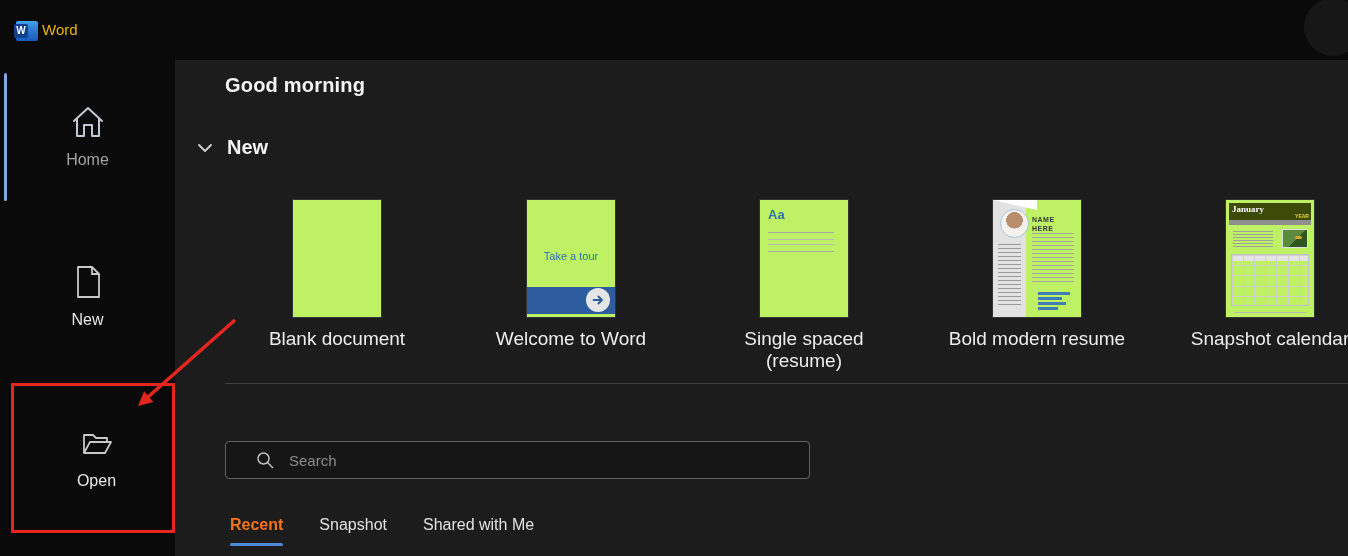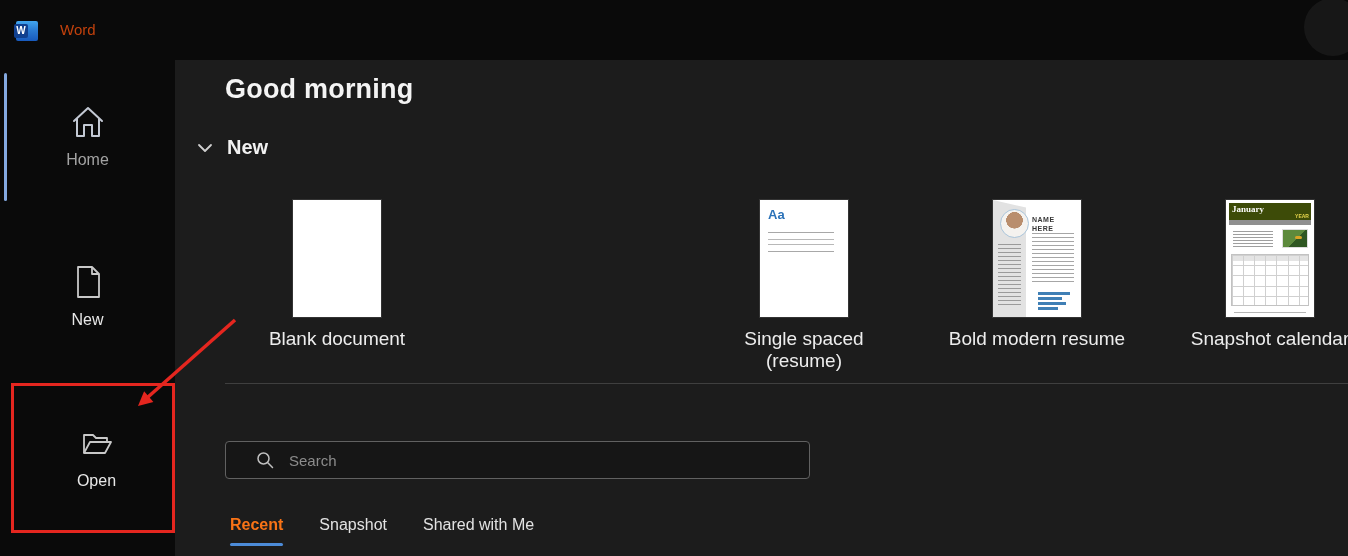--- a/index.html
+++ b/index.html
@@ -8,46 +8,46 @@
   .stage { position:relative; width:1348px; height:556px; }
 
   
   .topbar { position:absolute; left:0; top:0; width:1348px; height:60px; background:#0a0a0a; }
   .word-logo { position:absolute; left:16px; top:21px; width:22px; height:20px;
                background:linear-gradient(180deg,#41a5ee 0%,#2b7cd3 45%,#185abd 100%);
                border-radius:2px; }
   .word-logo .w-sq { position:absolute; left:-2px; top:3px; width:14px; height:14px;
                background:#11408f; border-radius:2px; color:#fff; font-weight:bold;
                font-size:10px; line-height:14px; text-align:center; }
-  .app-title { position:absolute; left:60px; top:21px; font-size:15px; color:#c2410c; }
+  .app-title { position:absolute; left:42px; top:21px; font-size:15px; color:#eab308; }
   .avatar-sil { position:absolute; right:-14px; top:-2px; width:58px; height:58px;
                border-radius:50%; background:rgba(255,255,255,0.055); }
 
   
   .sidebar { position:absolute; left:0; top:60px; width:175px; height:496px; background:#0a0a0a; }
   .accent-bar { position:absolute; left:4px; top:13px; width:3px; height:128px;
                background:#84a9e0; border-radius:2px; }
   .side-item { position:absolute; left:0; width:175px; text-align:center; cursor:pointer; }
   .side-item svg { display:block; margin:0 auto; }
   .side-label { display:block; margin-top:9px; font-size:16px; color:#e8e8e8; }
   .side-item.active .side-label { color:#a3a3a3; }
   .si-home { top:42px; } .si-new { top:202px; } .si-open { top:363px;padding-left:18px; }
 
   
   .main { position:absolute; left:175px; top:60px; width:1173px; height:496px; background:#1c1c1c; }
-  .greeting { position:absolute; left:50px; top:14px; font-size:27px; font-weight:600;
+  .greeting { position:absolute; left:50px; top:14px; font-size:20px; font-weight:600;
               color:#f4f4f4; letter-spacing:0.2px; }
   .new-hdr { position:absolute; left:22px; top:76px; display:flex; align-items:center; }
   .new-hdr .chev { margin-right:14px; cursor:pointer; }
   .new-hdr .lbl { font-size:20px; font-weight:bold; color:#f2f2f2; }
 
   
   .card { position:absolute; top:140px; width:200px; text-align:center; cursor:pointer; }
   .c0 { left:62px; } .c1 { left:296px; } .c2 { left:529px; } .c3 { left:762px; } .c4 { left:995px; }
-  .thumb { position:relative; width:88px; height:117px; margin:0 auto; background:#ffffff;
+  .thumb { position:relative; width:88px; height:117px; margin:0 auto; background:#bef264;
            overflow:hidden; box-shadow:0 0 0 1px rgba(255,255,255,0.10); }
   .card-label { display:block; margin-top:11px; font-size:19px; color:#ededed; }
 
   
   .tw-tour { position:absolute; left:0; right:0; top:50px; font-size:11px; color:#2e6eb8; text-align:center; }
   .tw-band { position:absolute; left:0; right:0; bottom:3px; height:27px; background:#2d5d9e; }
   .tw-circ { position:absolute; right:5px; bottom:5px; width:24px; height:24px; border-radius:50%;
              background:#e6e6e6; display:flex; align-items:center; justify-content:center; }
 
   
@@ -163,20 +163,32 @@
         <polyline points="2,4 8,10 14,4" fill="none" stroke="#d0d0d0" stroke-width="1.8" stroke-linecap="round" stroke-linejoin="round"></polyline>
       </svg>
       <span class="lbl">New</span>
     </div>
 
     <div class="card c0">
       <div class="thumb"></div>
       <span class="card-label">Blank document</span>
     </div>
 
+    <div class="card c1">
+      <div class="thumb">
+        <div class="tw-tour">Take a tour</div>
+        <div class="tw-band"></div>
+        <div class="tw-circ">
+          <svg width="14" height="14" viewBox="0 0 16 16">
+            <path d="M3 8 H12 M8.5 4 L12.5 8 L8.5 12" fill="none" stroke="#2a5d9c" stroke-width="2.2" stroke-linecap="round" stroke-linejoin="round"></path>
+          </svg>
+        </div>
+      </div>
+      <span class="card-label">Welcome to Word</span>
+    </div>
 
     <div class="card c2">
       <div class="thumb">
         <div class="ts-aa">Aa</div>
         <div class="ts-line ts-l1"></div>
         <div class="ts-line ts-l2"></div>
         <div class="ts-line ts-l3"></div>
         <div class="ts-line ts-l4"></div>
       </div>
       <span class="card-label">Single spaced (resume)</span>

